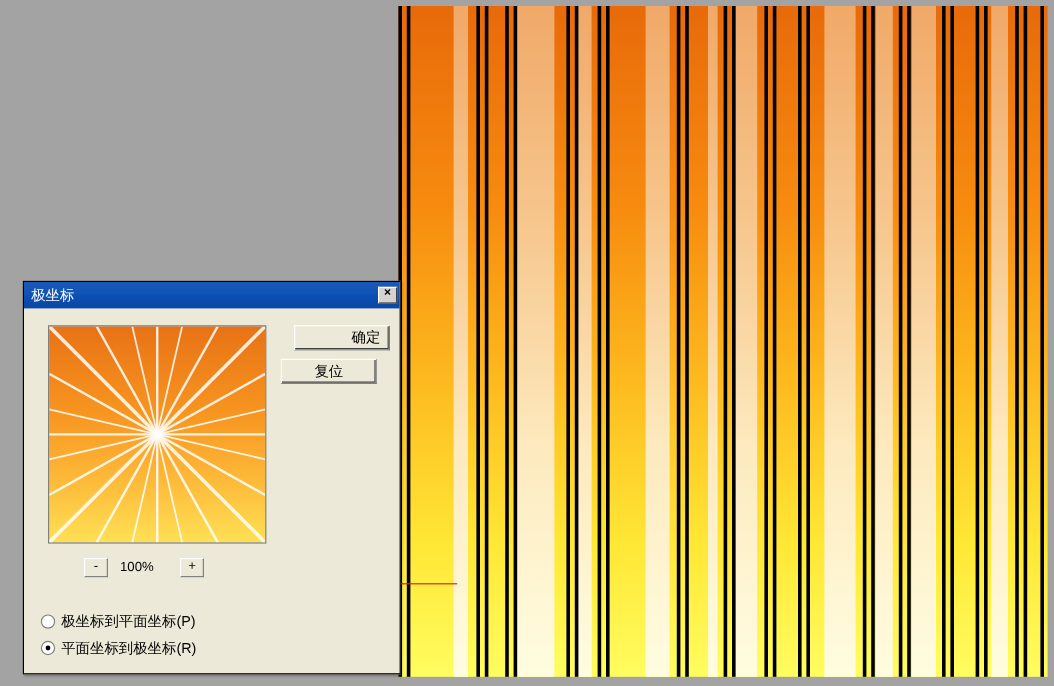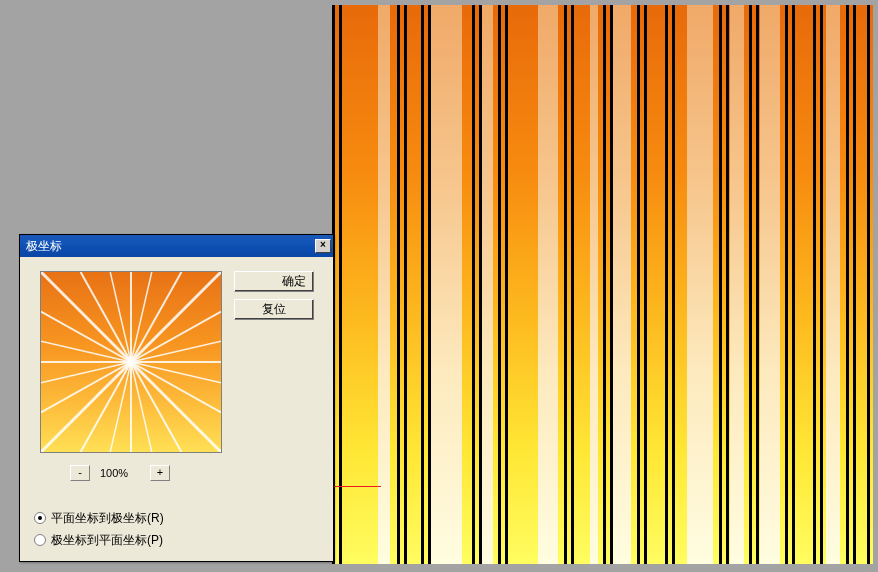--- a/index.html
+++ b/index.html
@@ -119,21 +119,21 @@
       background: #ece9d8;
       border: 1px solid #808080;
       border-top-color: #fff;
       border-left-color: #fff;
       box-shadow: inset -1px -1px 0 #404040;
       font-size: 12px;
       text-align: center;
       line-height: 19px;
       cursor: pointer;
     }
-    .btn-ok { left: 214px; top: 14px; padding-left: 40px; }
+    .btn-ok { left: 225px; top: 14px; padding-left: 40px; }
     .btn-reset { left: 214px; top: 42px; }
     
     .radio-group {
       position: absolute;
       left: 14px;
       top: 250px;
     }
     .radio-row {
       display: flex;
       align-items: center;
@@ -267,27 +267,27 @@
       <div class="zoom-btn">-</div>
       <div class="zoom-value">100%</div>
       <div class="zoom-btn">+</div>
     </div>
 
     <div class="action-btn btn-ok">确定</div>
     <div class="action-btn btn-reset">复位</div>
 
     <div class="radio-group">
       <div class="radio-row">
+        <div class="radio-outer">
+            <div class="radio-dot"></div>
+          </div>
+        <span>极坐标到平面坐标(P)</span>
+      </div>
+      <div class="radio-row">
         <div class="radio-outer checked">
             <div class="radio-dot"></div>
           </div>
         <span>平面坐标到极坐标(R)</span>
       </div>
-      <div class="radio-row">
-        <div class="radio-outer">
-            <div class="radio-dot"></div>
-          </div>
-        <span>极坐标到平面坐标(P)</span>
-      </div>
     </div>
 
   </div>
 </div>
 
 </body></html>

